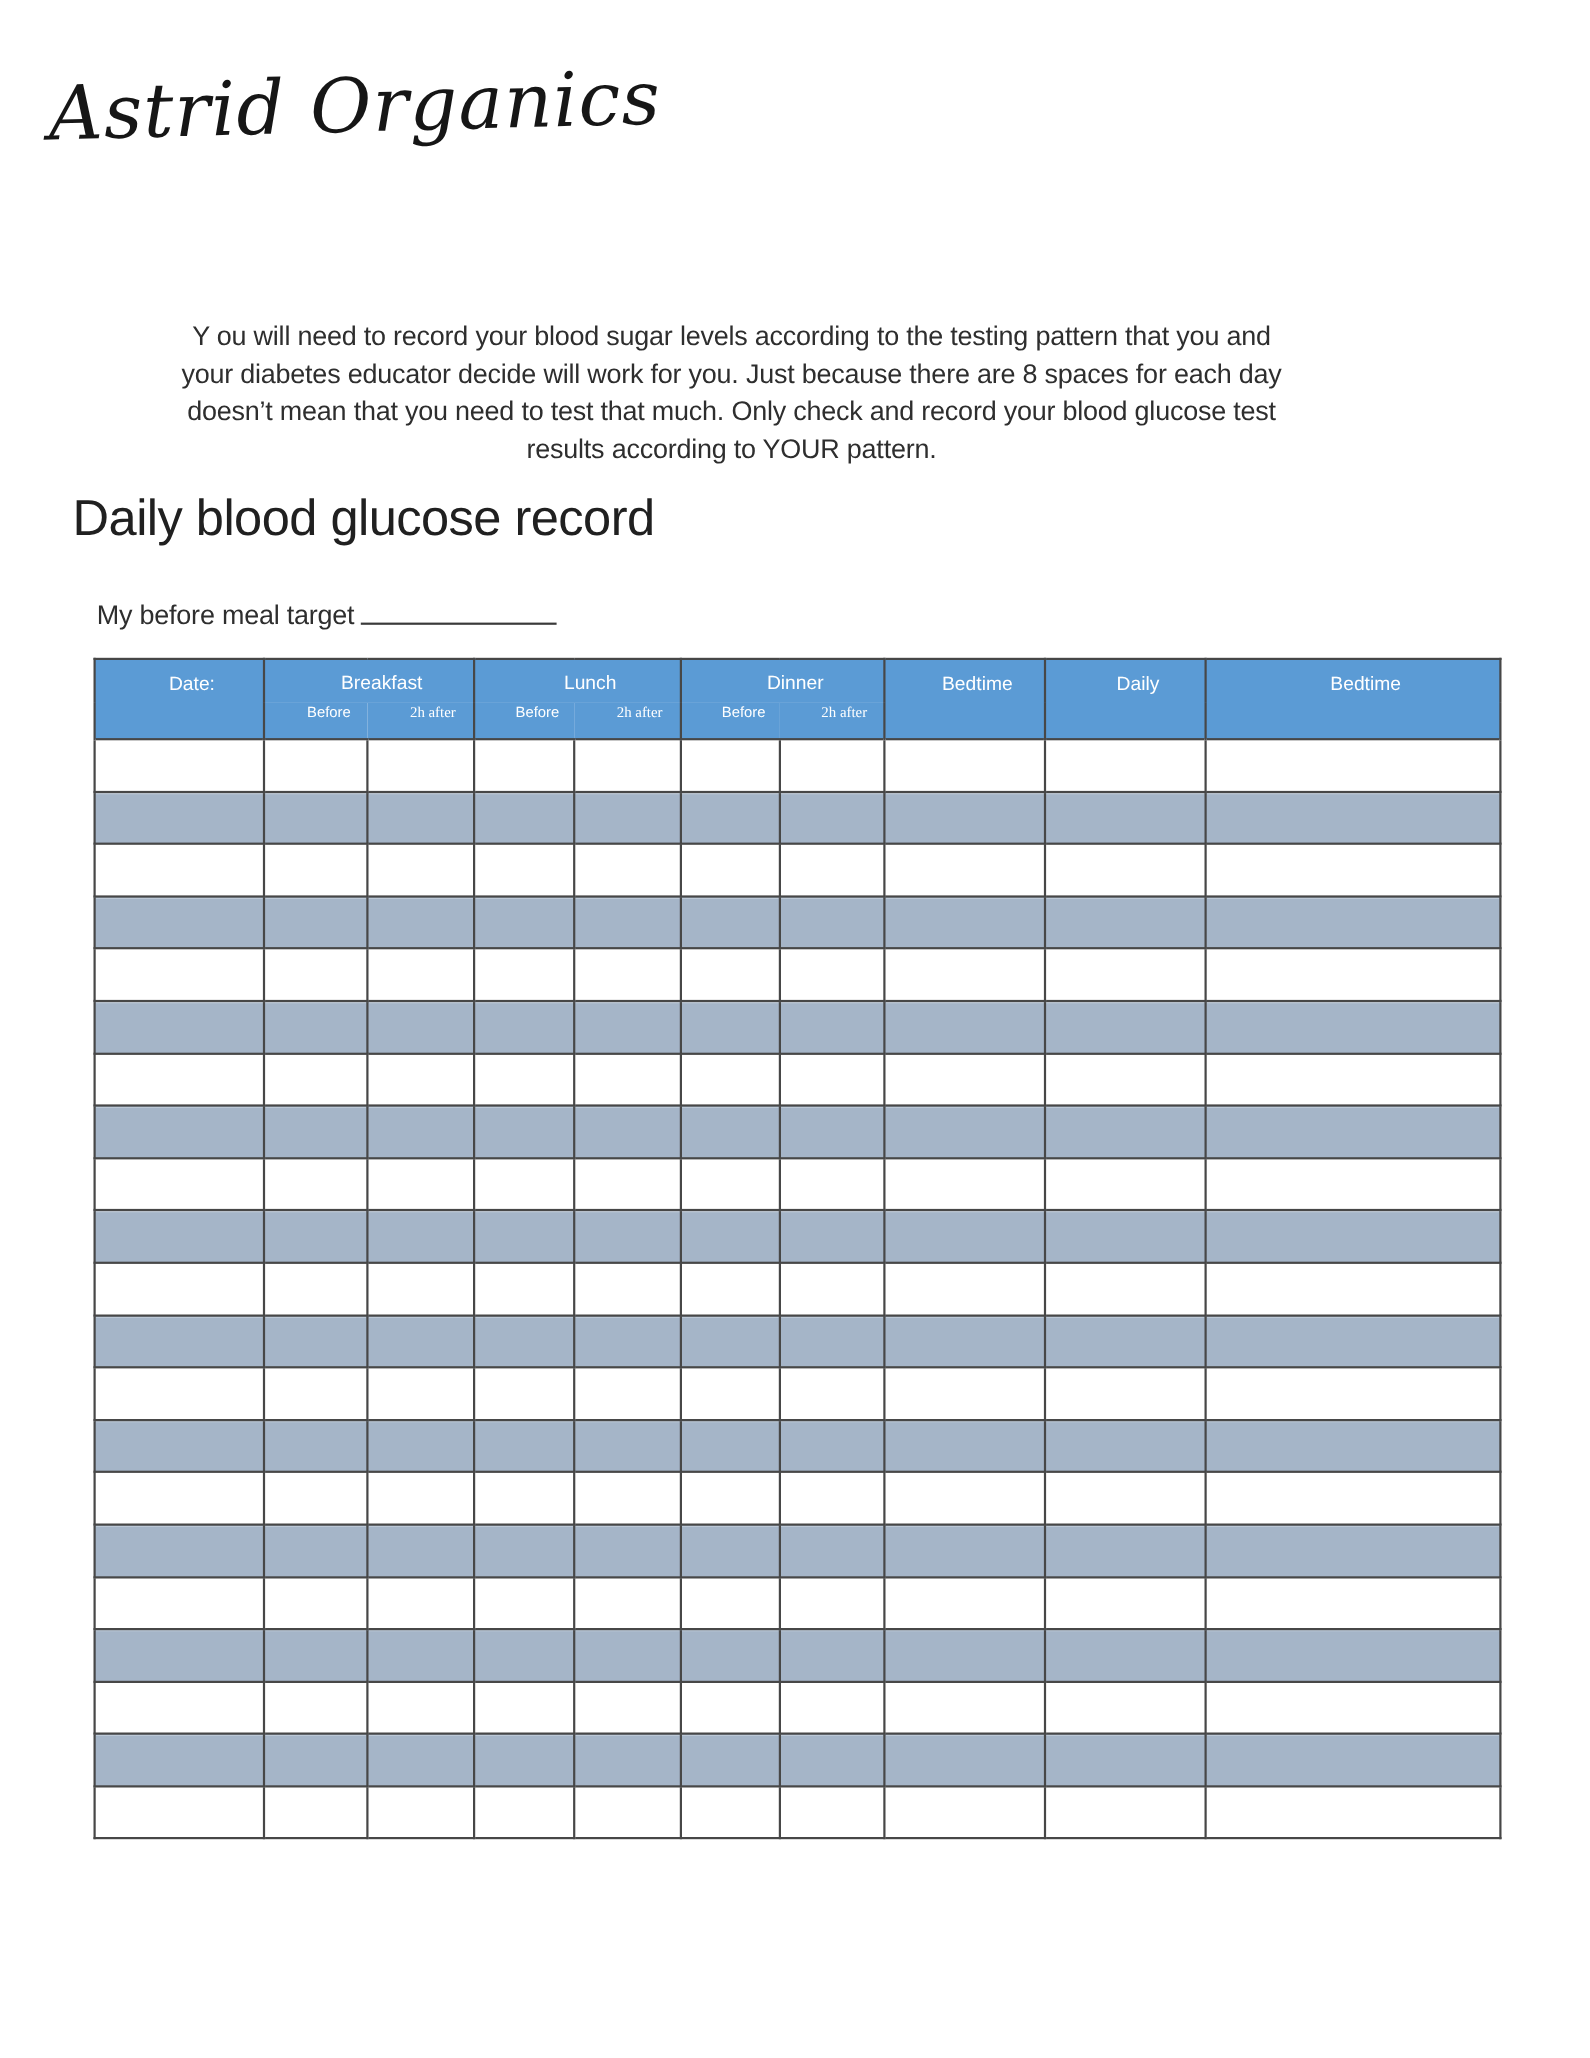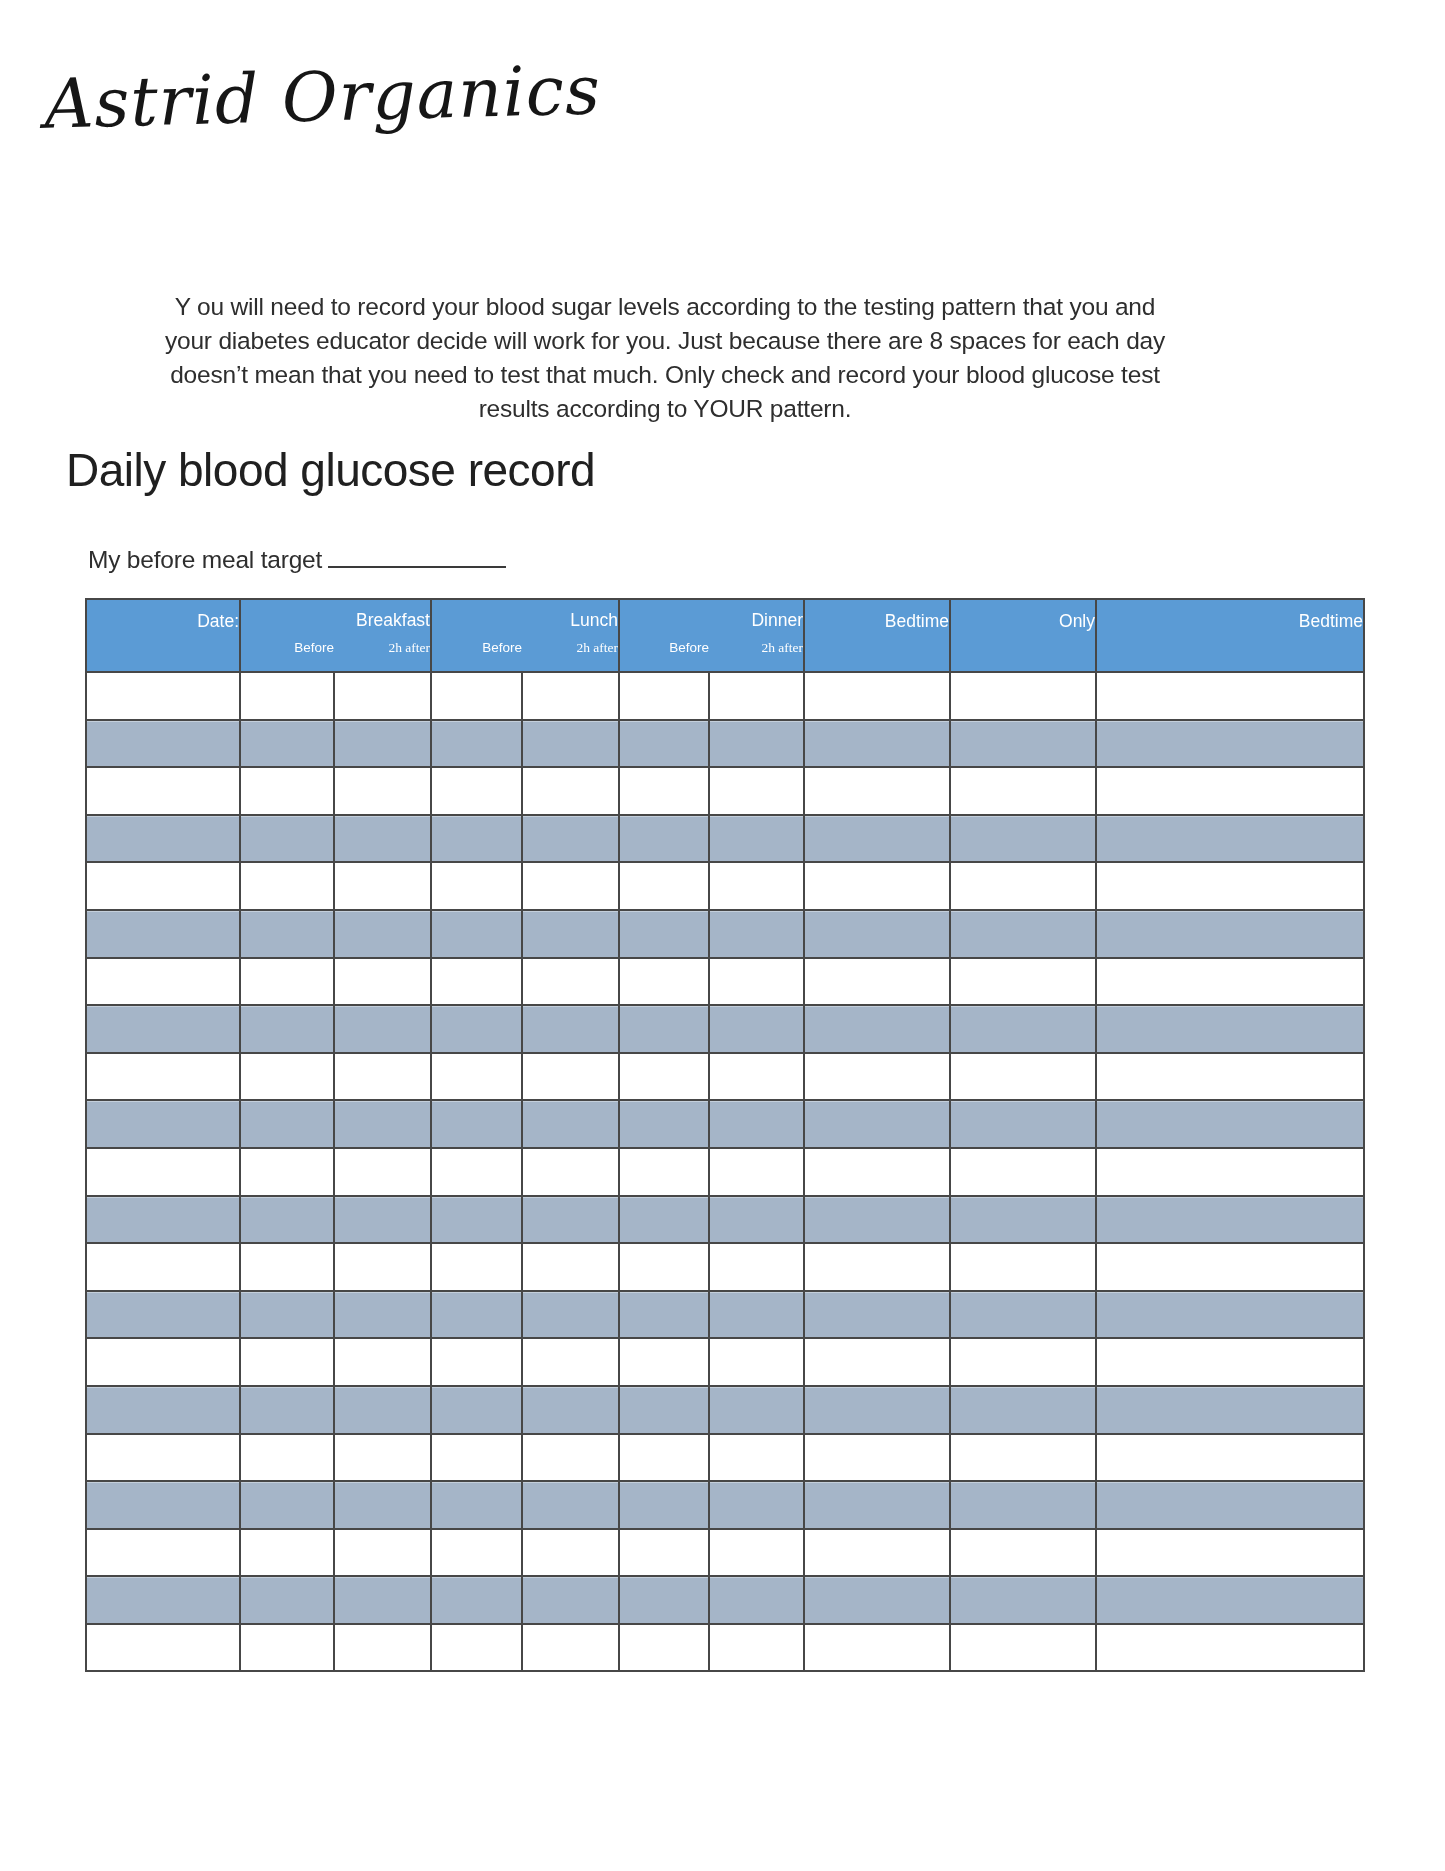--- a/index.html
+++ b/index.html
@@ -80,21 +80,21 @@
     table-layout: fixed;
     border: 2.5px solid #434343;
   }
   table.glucose th, table.glucose td {
     border: 2px solid #474747;
     font-weight: 400;
   }
   thead th {
     background: #5b9bd5;
     color: #ffffff;
-    text-align: right;
+    text-align: center;
     padding-left: 23px;
   }
   tr.head-main th {
     height: 40px;
     font-size: 17.5px;
     border-bottom: none;
     vertical-align: middle;
     padding-top: 2px;
   }
   tr.head-main th.tall {
@@ -153,21 +153,21 @@
       <col style="width:146px">
       <col style="width:268px">
     </colgroup>
     <thead>
       <tr class="head-main">
         <th class="tall" rowspan="2">Date:</th>
         <th colspan="2">Breakfast</th>
         <th colspan="2">Lunch</th>
         <th colspan="2">Dinner</th>
         <th class="tall" rowspan="2">Bedtime</th>
-        <th class="tall" rowspan="2">Only</th>
+        <th class="tall" rowspan="2">Daily</th>
         <th class="tall" rowspan="2">Bedtime</th>
       </tr>
       <tr class="head-sub">
         <th class="sub-before">Before</th>
         <th class="sub-after">2h after</th>
         <th class="sub-before">Before</th>
         <th class="sub-after">2h after</th>
         <th class="sub-before">Before</th>
         <th class="sub-after">2h after</th>
       </tr>

